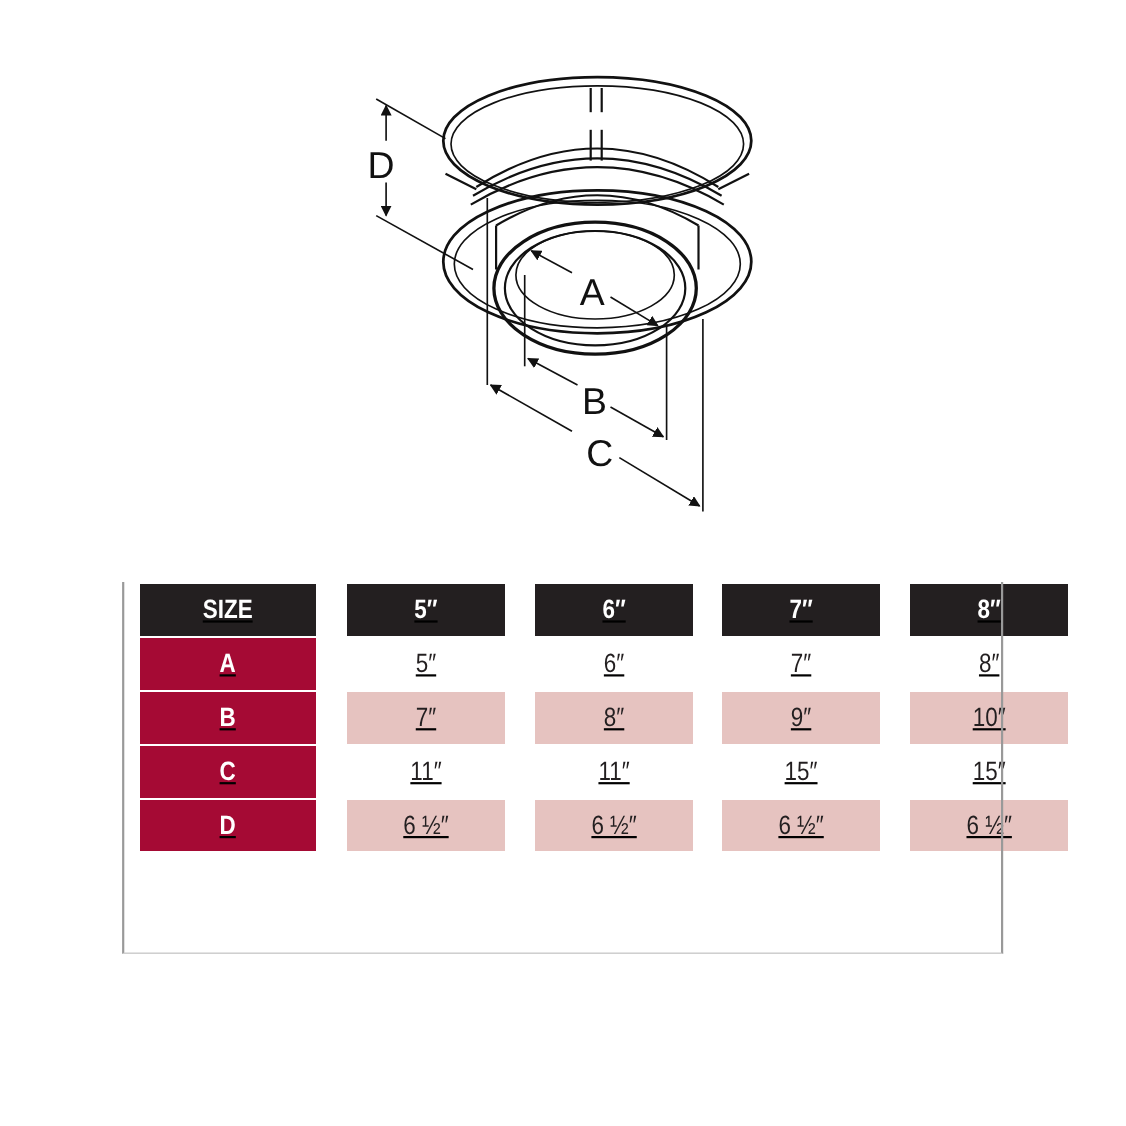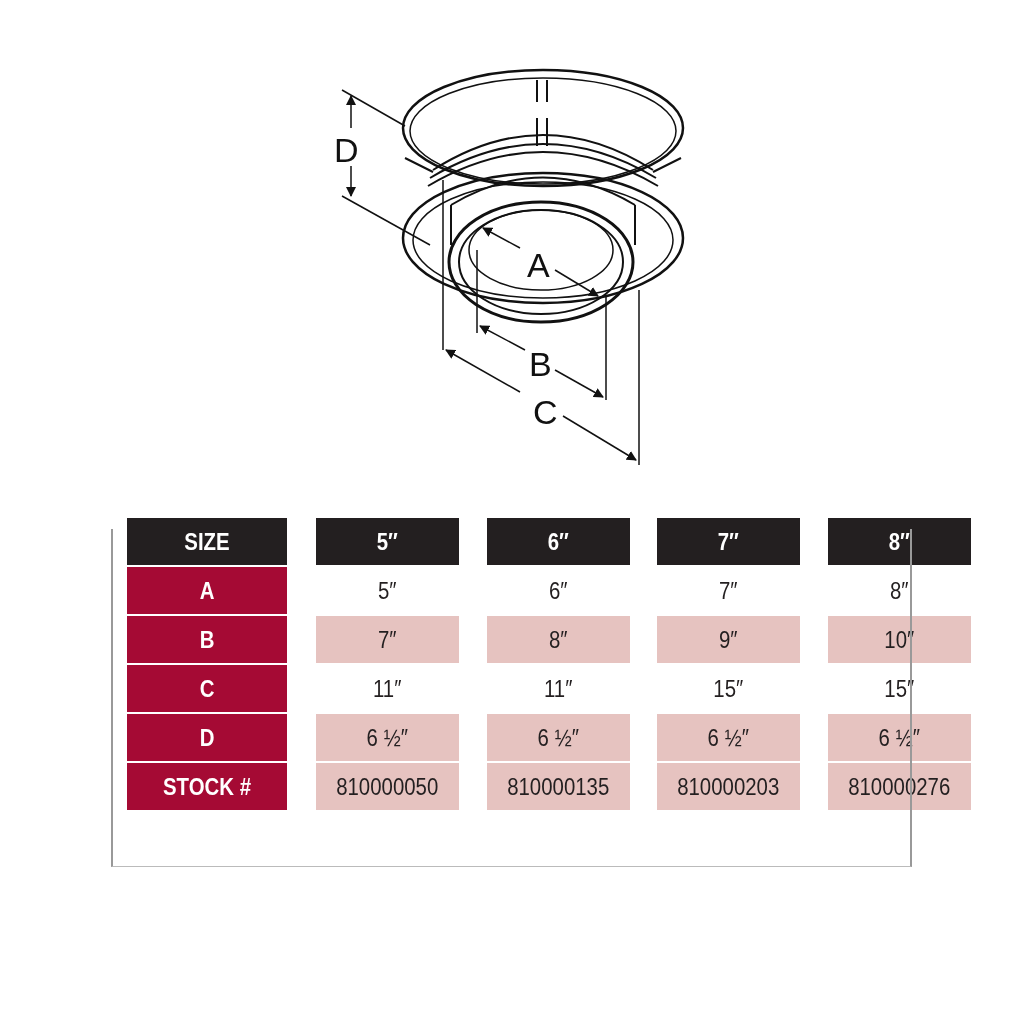--- a/index.html
+++ b/index.html
@@ -1,21 +1,21 @@
 <!DOCTYPE html>
 <html><head>
 <meta charset="utf-8">
 <style>
   html, body { margin: 0; padding: 0; background: #ffffff; }
   body { width: 1024px; height: 1024px; position: relative; overflow: hidden;
          font-family: "Liberation Sans", sans-serif; }
   .diagram { position: absolute; left: 0; top: 0; width: 1024px; height: 520px; }
   .dim-label { font-family: "Liberation Sans", sans-serif; font-size: 34px; fill: #111; }
-  table.spec { position: absolute; left: 111px; top: 516px; width: 874px;
-               border-collapse: collapse; table-layout: fixed; }
+  table.spec { position: absolute; left: 111px; top: 529px; width: 874px;
+               border-collapse: collapse; table-layout: fixed; text-decoration: underline; }
   table.spec td, table.spec th { height: 47px; padding: 0; text-align: center;
                font-family: "Liberation Sans", sans-serif; font-size: 24px;
                border: 2px solid #ffffff; transform: scaleX(0.85); }
   table.spec th { background: #231f20; color: #ffffff; font-weight: bold; }
   table.spec td.label { background: #a50a34; color: #ffffff; font-weight: bold; }
   table.spec td.val { color: #231f20; }
   tr.odd td.val { background: #ffffff; }
   tr.even td.val { background: #e6c3c0; }
   table.spec col.c0 { width: 190px; }
   .table-edge { position: absolute; left: 111px; top: 529px; width: 801px; height: 338px;
@@ -124,22 +124,15 @@
       <td class="val">15″</td>
       <td class="val">15″</td>
     </tr>
     <tr class="even">
       <td class="label">D</td>
       <td class="val">6 ½″</td>
       <td class="val">6 ½″</td>
       <td class="val">6 ½″</td>
       <td class="val">6 ½″</td>
     </tr>
-    <tr class="even">
-      <td class="label">STOCK #</td>
-      <td class="val">810000050</td>
-      <td class="val">810000135</td>
-      <td class="val">810000203</td>
-      <td class="val">810000276</td>
-    </tr>
   </tbody>
 </table>
 <div class="table-edge"></div>
 
 </body></html>

